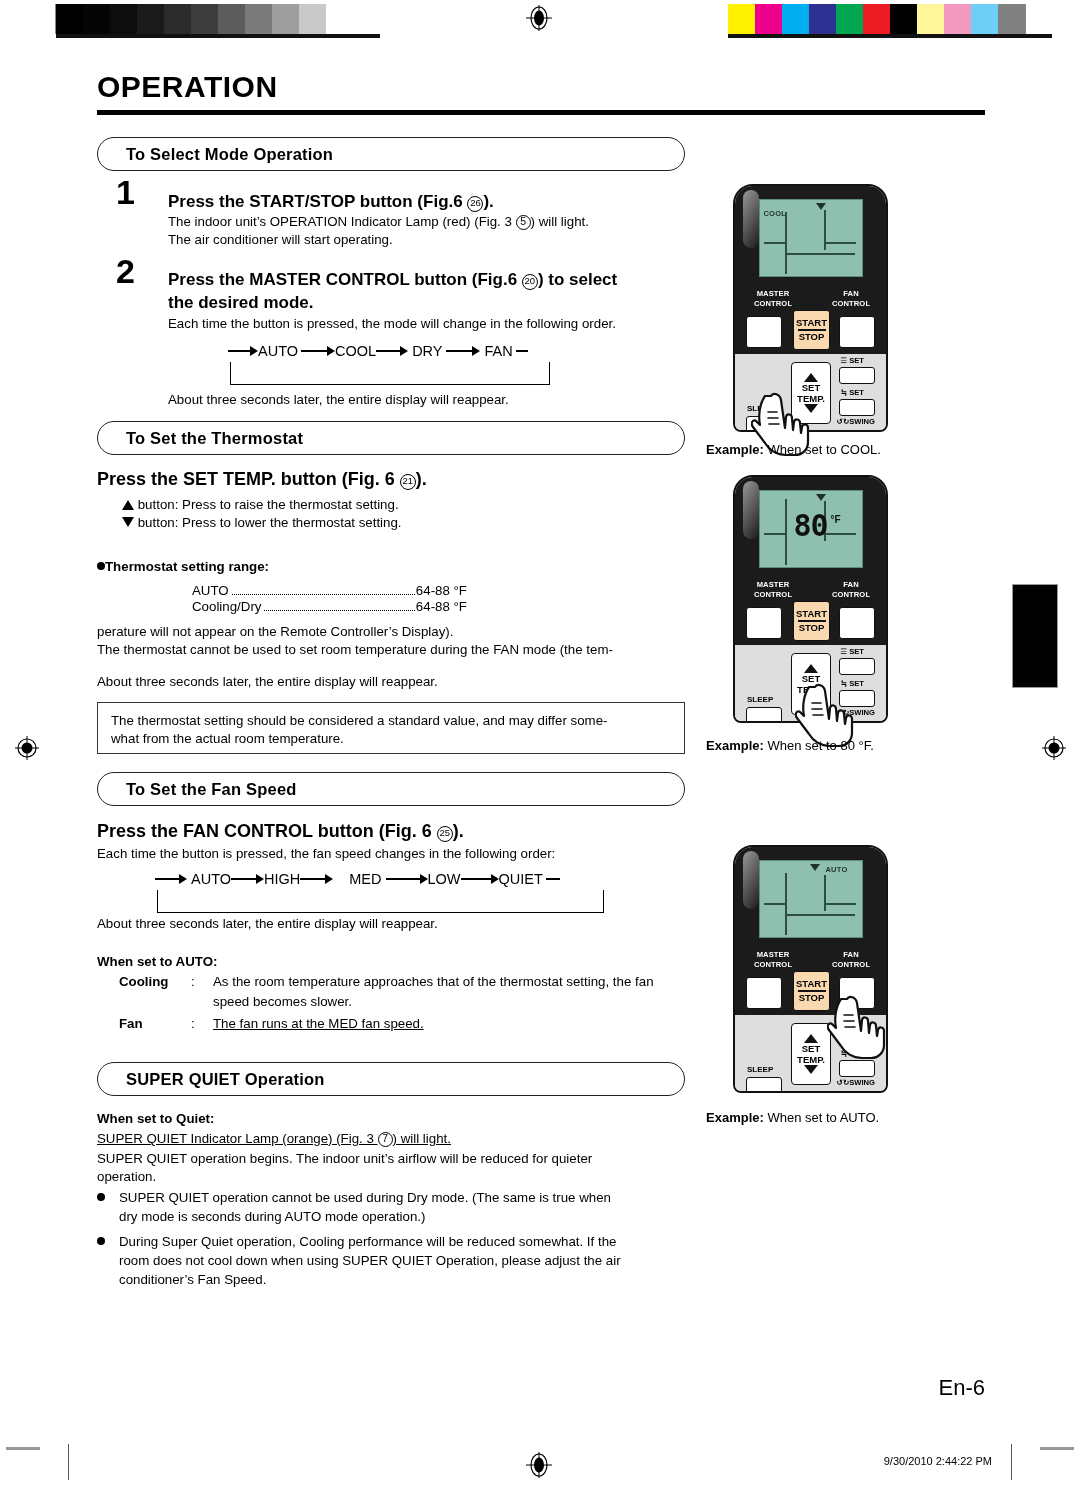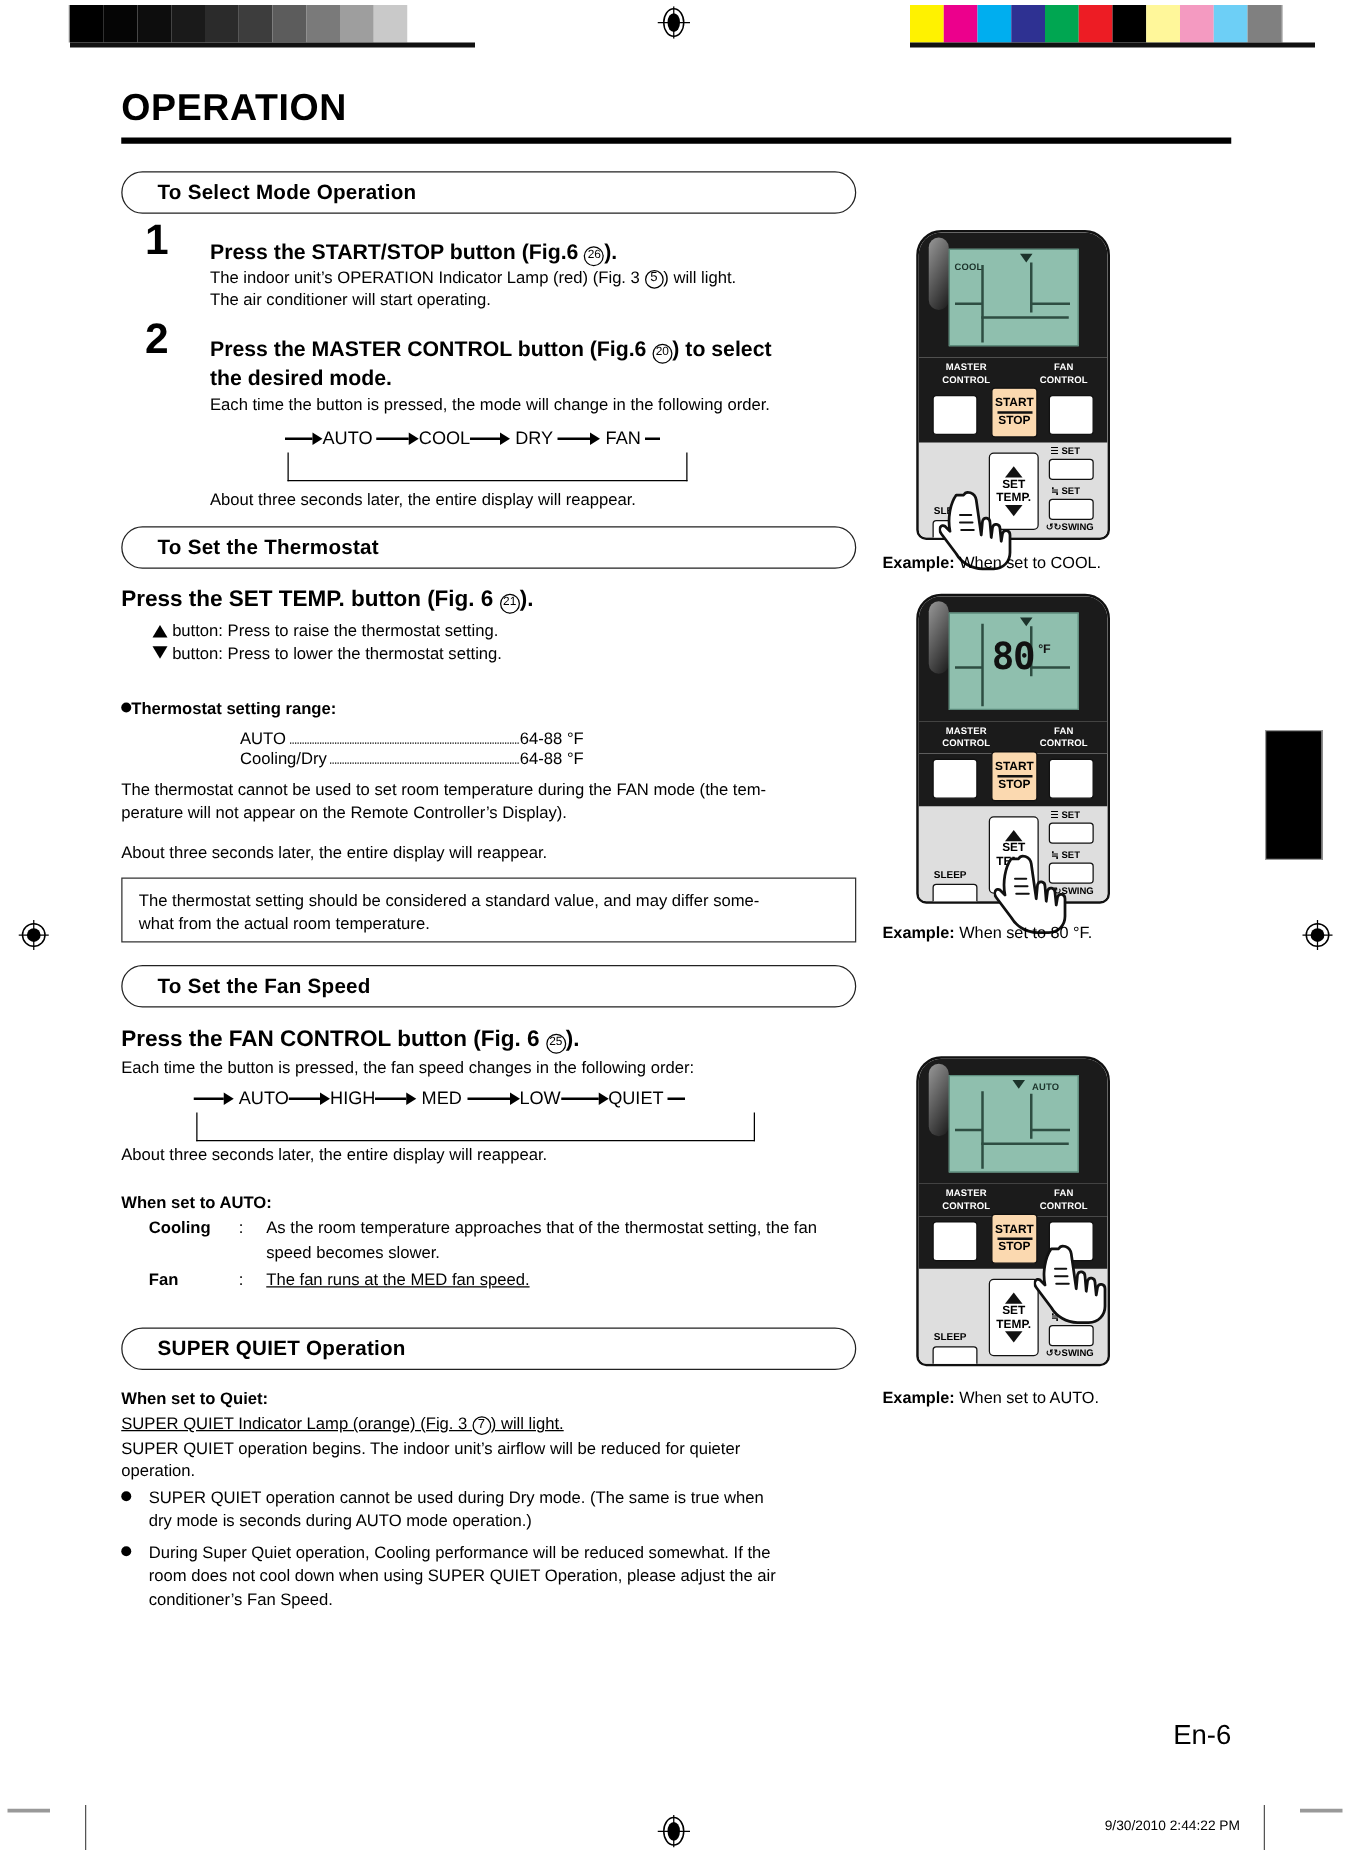--- a/index.html
+++ b/index.html
@@ -271,22 +271,22 @@
       <span class="vl">64-88 °F</span>
     </div>
     <div class="leader">
       <span class="nm">Cooling/Dry</span>
       <span class="dots"></span>
       <span class="vl">64-88 °F</span>
     </div>
   </div>
 
   <div class="body-t" style="left:97px;top:623px;width:595px;">
+    <div>perature will not appear on the Remote Controller’s Display).</div>
     <div>The thermostat cannot be used to set room temperature during the FAN mode (the tem-</div>
-    <div>perature will not appear on the Remote Controller’s Display).</div>
   </div>
   <div class="body-t" style="left:97px;top:673px;width:595px;">About three seconds later, the entire display will reappear.</div>
 
   <div class="notebox" style="left:97px;top:702px;width:588px;height:52px;">
     <p>The thermostat setting should be considered a standard value, and may differ some-</p>
     <p>what from the actual room temperature.</p>
   </div>
 
   <div class="sec-head" style="top:772px;">
     <span>To Set the Fan Speed</span>
@@ -300,21 +300,21 @@
   <div class="flow" style="left:155px;top:868px;">
     <div class="row">
       <div class="line" style="width:24px;"></div>
       <div class="arw"></div>
       <div class="lbl" style="margin-left:4px;">AUTO</div>
       <div class="line" style="width:25px;"></div>
       <div class="arw"></div>
       <div class="lbl">HIGH</div>
       <div class="line" style="width:25px;"></div>
       <div class="arw"></div>
-      <div class="lbl" style="margin-left:4px;text-align:center;">MED</div>
+      <div class="lbl" style="margin-left:16px;text-align:center;">MED</div>
       <div class="line" style="width:34px;margin-left:4px;"></div>
       <div class="arw"></div>
       <div class="lbl">LOW</div>
       <div class="line" style="width:30px;"></div>
       <div class="arw"></div>
       <div class="lbl">QUIET</div>
       <div class="line" style="width:14px;margin-left:3px;"></div>
     </div>
     <div class="loop" style="width:445px;margin-left:2px;"></div>
   </div>

